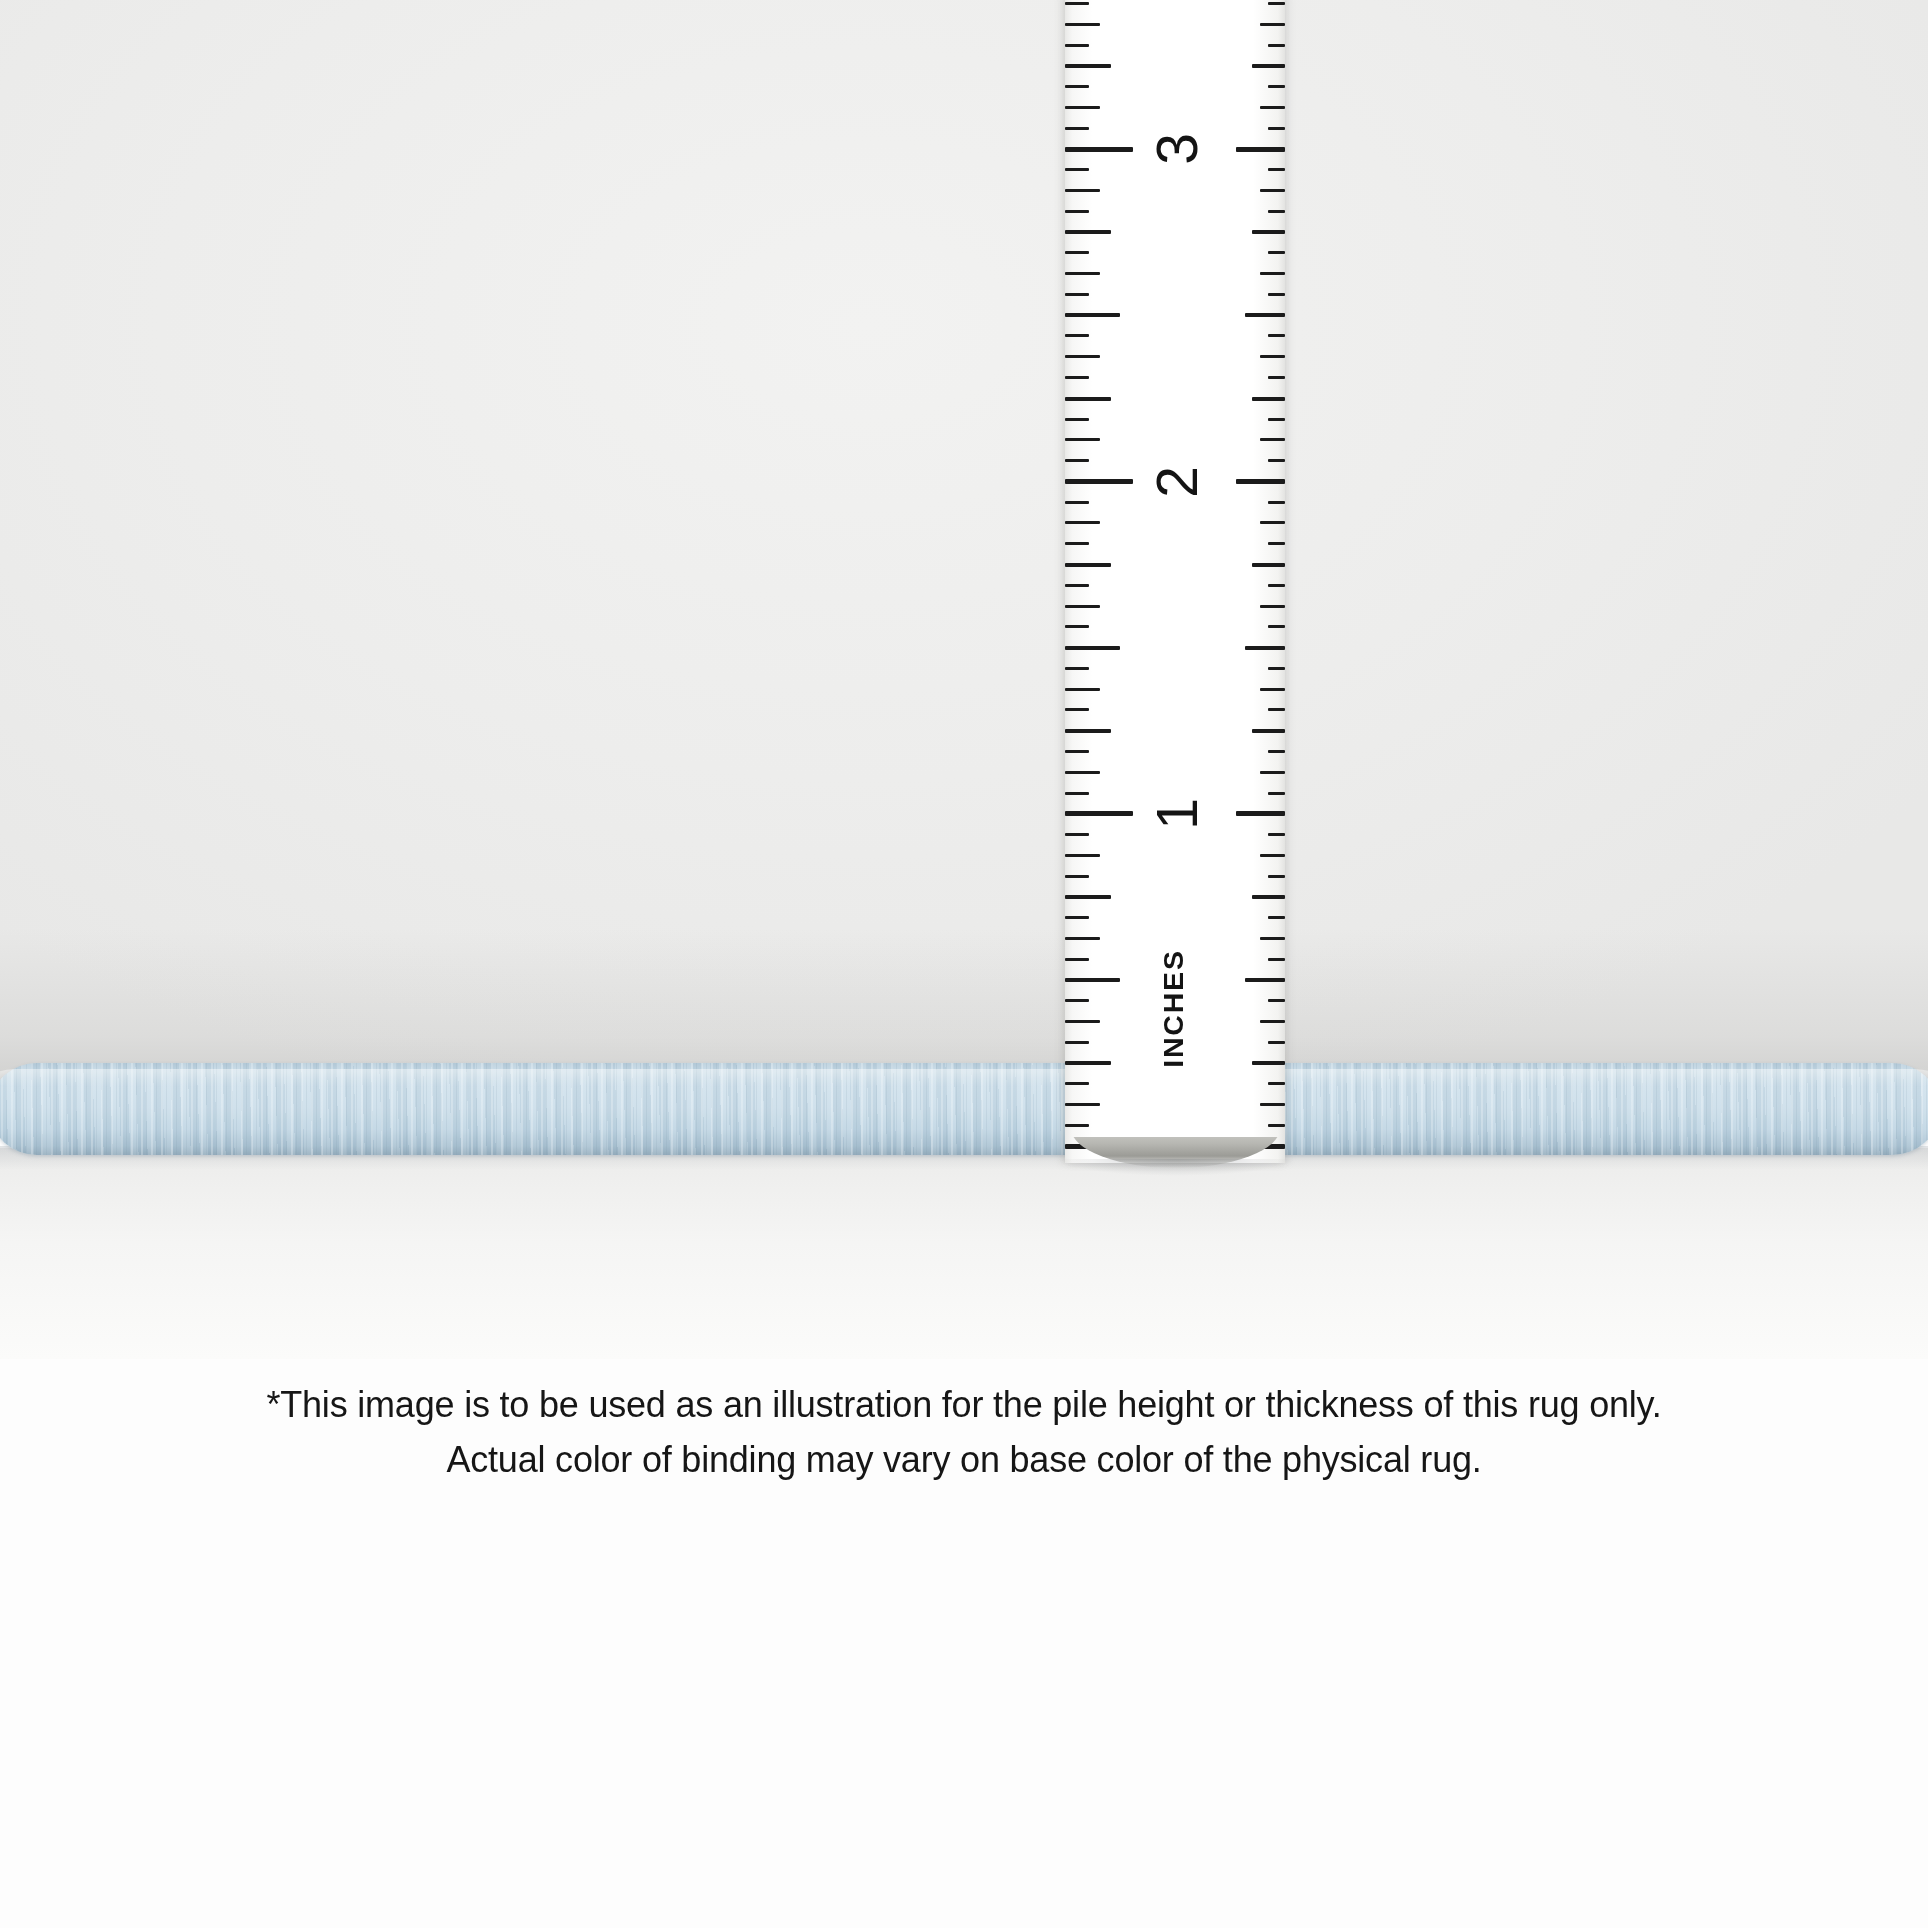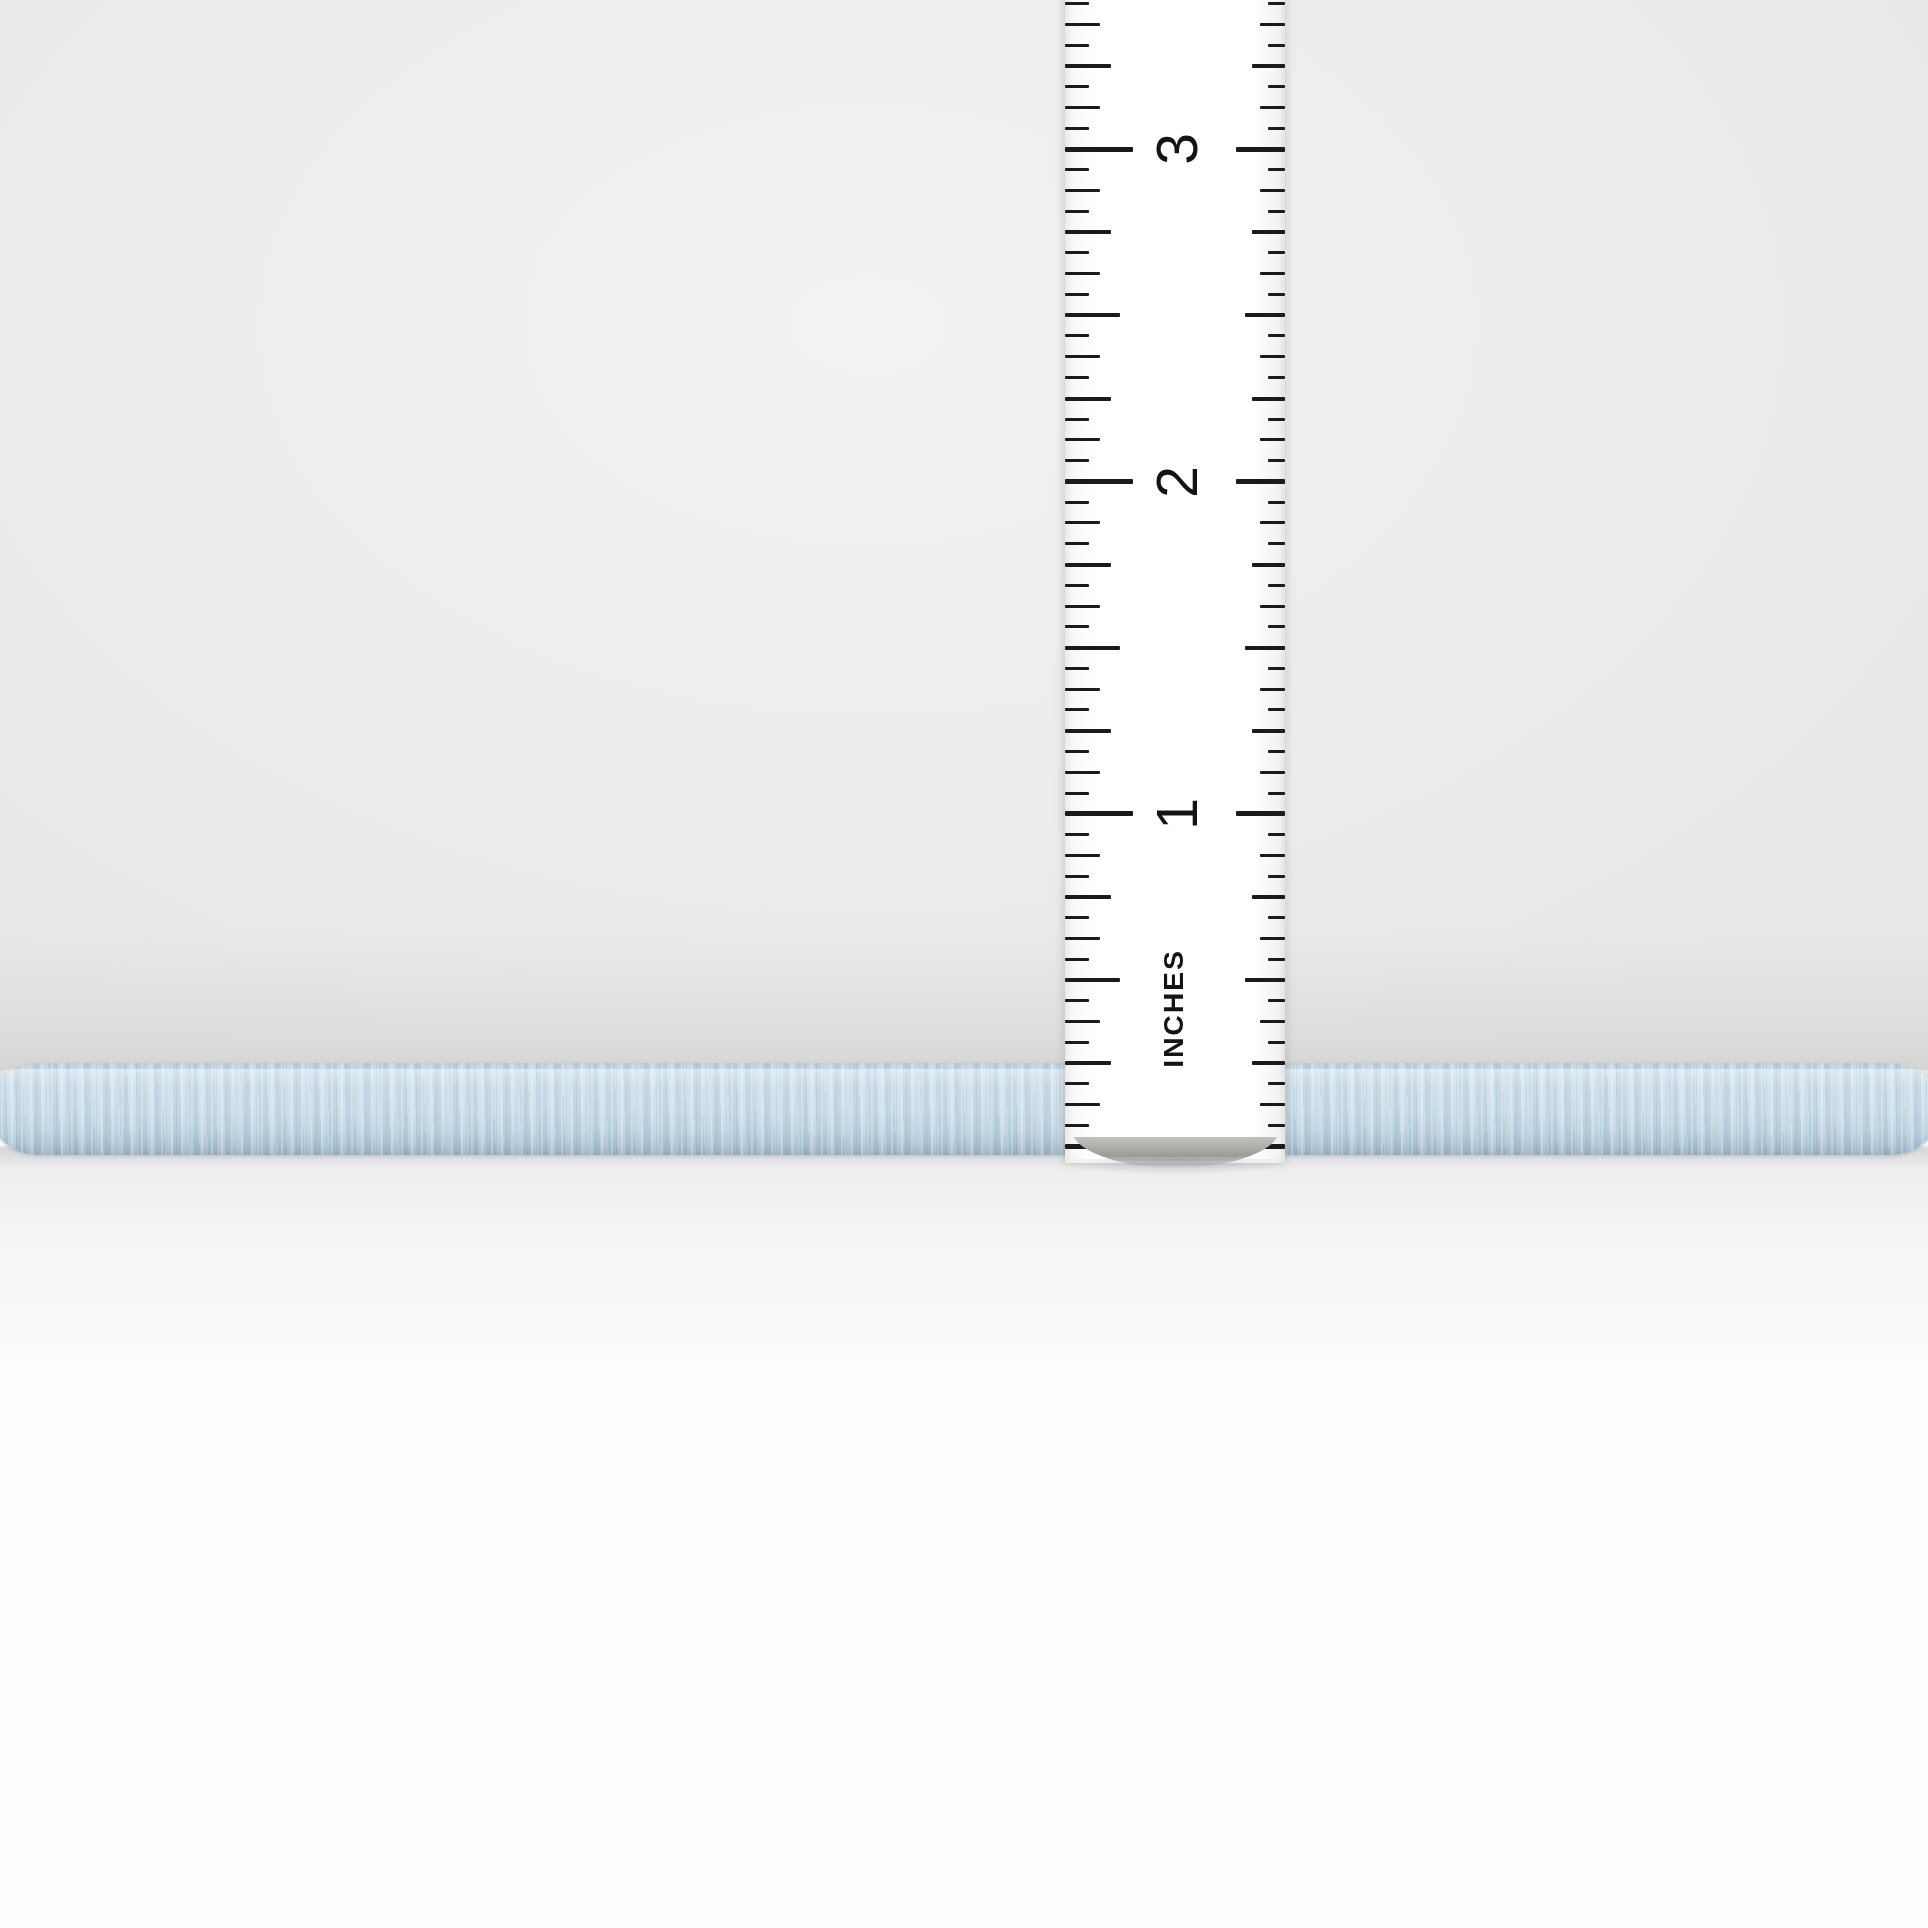--- a/index.html
+++ b/index.html
@@ -323,15 +323,19 @@
     <div class="ruler-num" id="ruler-num-2" style="left: 77px; top: 452px; width: 70px; height: 70px; line-height: 70px; text-align: center;">2</div>
     <div class="ruler-num" id="ruler-num-1" style="left: 77px; top: 784px; width: 70px; height: 70px; line-height: 70px; text-align: center;">1</div>
     <div class="ruler-inches-label" id="ruler-unit" style="left: -1.8px; top: 995px; width: 220px; height: 37px; line-height: 37px; text-align: center;">INCHES</div>
   </div>
 
   <div class="ruler-tip">
     <div class="ruler-tip-shape"></div>
   </div>
   <div class="ruler-tip-shadow"></div>
 
+  <div class="caption">
+    <span class="line">*This image is to be used as an illustration for the pile height or thickness of this rug only.</span>
+    <span class="line">Actual color of binding may vary on base color of the physical rug.</span>
+  </div>
 
 </div>
 
 
 </body></html>

